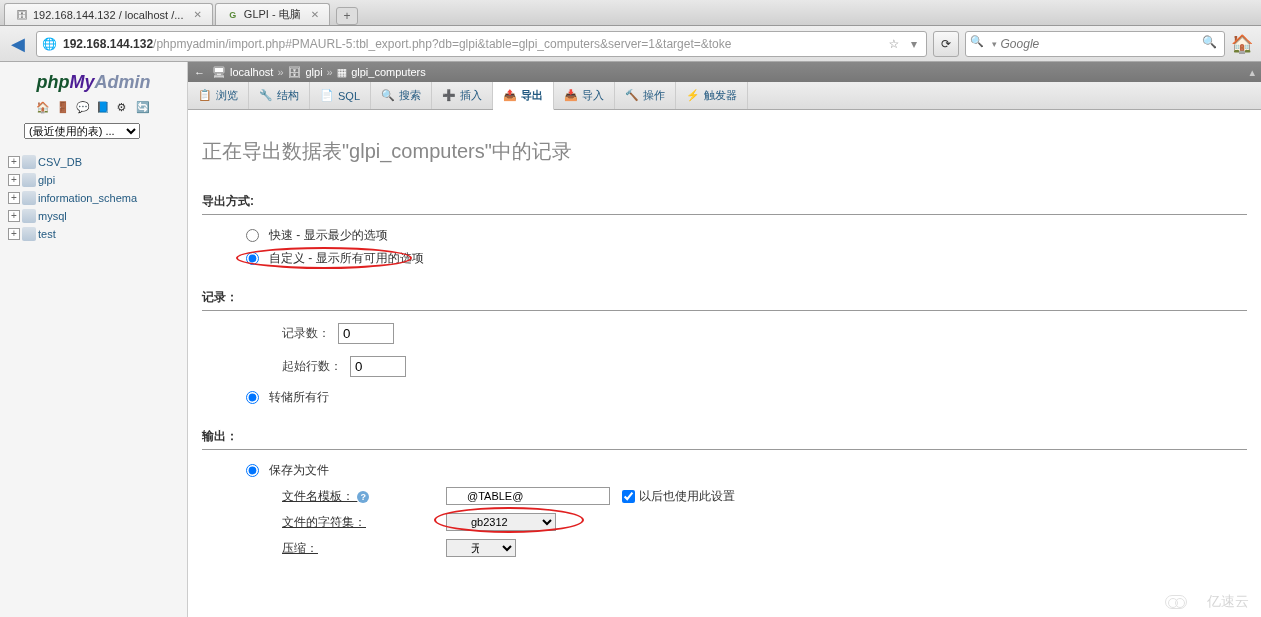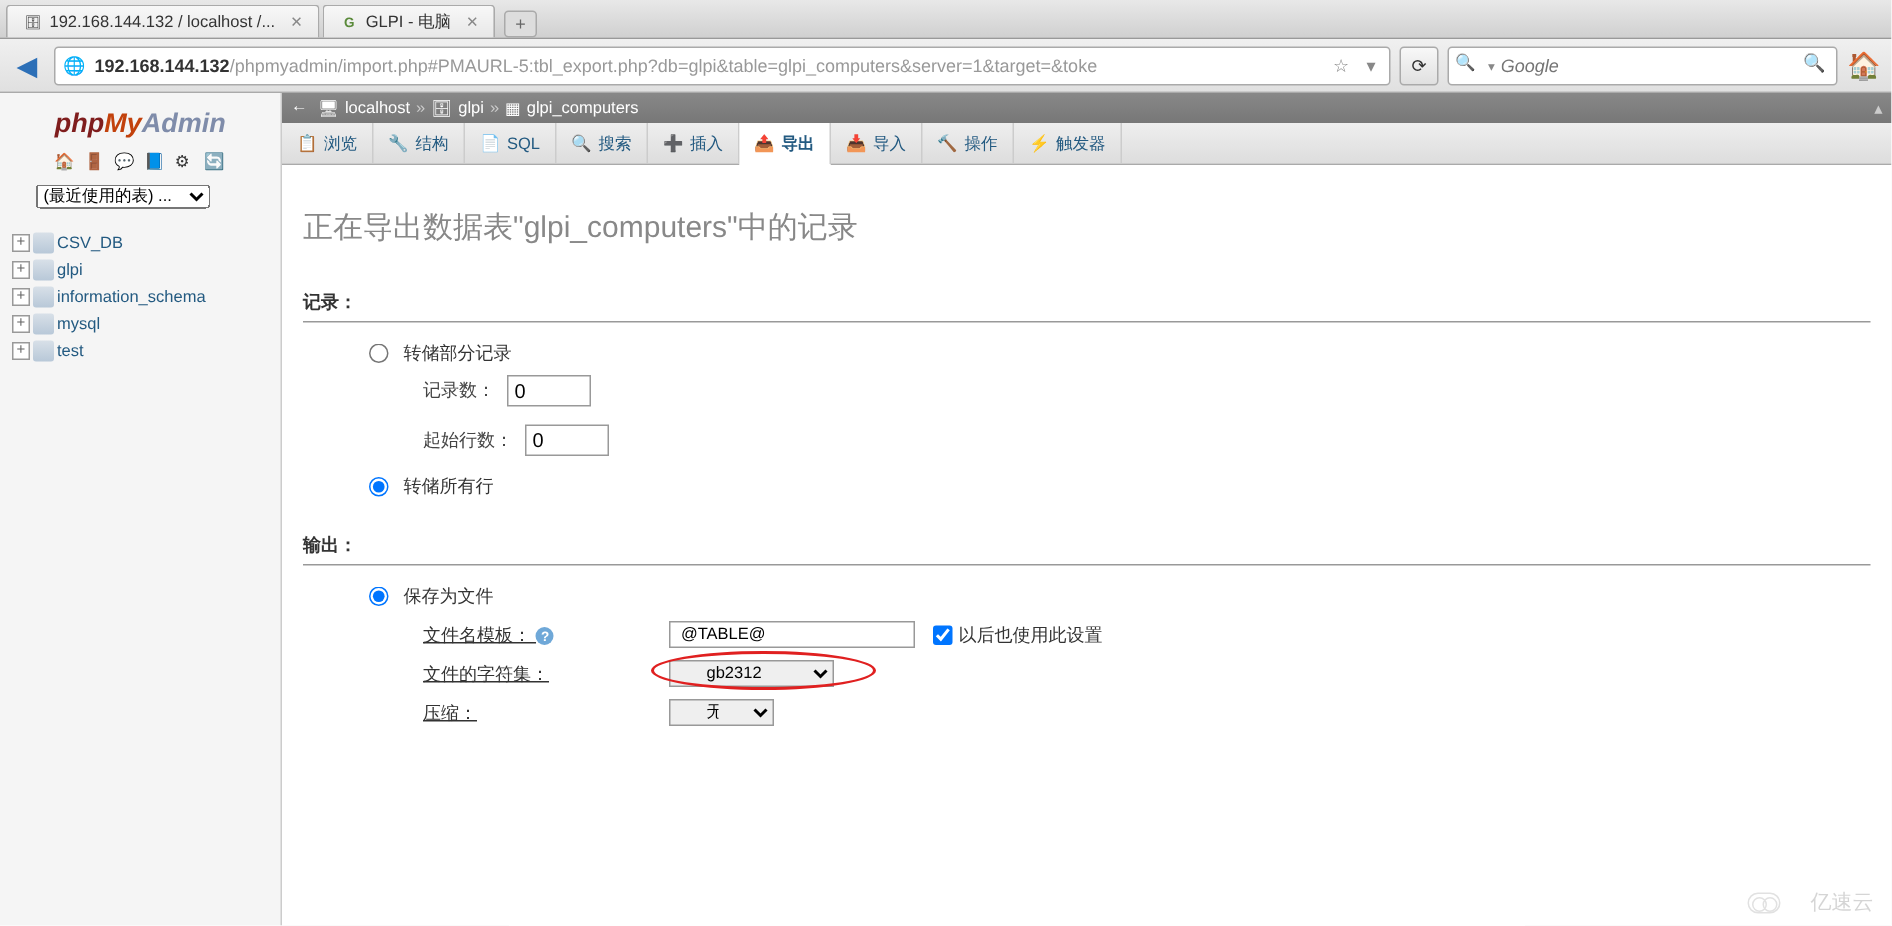--- a/index.html
+++ b/index.html
@@ -24,22 +24,22 @@
     .search-box { width: 260px; height: 26px; background: #fff; border: 1px solid #aaa; border-radius: 3px; display: flex; align-items: center; padding: 0 4px; gap: 4px; }
     .search-icon { width: 18px; height: 18px; }
     .search-input { flex: 1; border: none; outline: none; font-size: 12px; color: #888; font-style: italic; }
     .search-go { width: 18px; height: 18px; cursor: pointer; }
     .home-btn { width: 24px; height: 24px; color: #2c6fb7; display: flex; align-items: center; justify-content: center; cursor: pointer; font-size: 18px; }
     
     
     .app { display: flex; height: calc(617px - 62px); background: #fff; }
     .sidebar { width: 188px; background: #f5f5f5; border-right: 1px solid #ccc; padding: 4px; }
     .logo { text-align: center; padding: 6px 0 4px; }
-    .logo .php { color: #7f1d1d; font-size: 18px; font-weight: bold; font-style: italic; }
-    .logo .my { color: #c2410c; font-size: 18px; font-weight: bold; font-style: italic; }
+    .logo .php { color: #14532d; font-size: 18px; font-weight: bold; font-style: italic; }
+    .logo .my { color: #4c1d95; font-size: 18px; font-weight: bold; font-style: italic; }
     .logo .admin { color: #7f8caa; font-size: 18px; font-weight: bold; font-style: italic; }
     .logo-icons { display: flex; justify-content: center; gap: 6px; padding: 4px 0; }
     .logo-icons span { width: 14px; height: 14px; font-size: 11px; cursor: pointer; }
     .recent-select { width: 116px; margin: 4px 20px; font-size: 11px; }
     .db-list { margin-top: 10px; }
     .db-item { display: flex; align-items: center; padding: 2px 4px; gap: 2px; cursor: pointer; color: #235a81; font-size: 11px; }
     .db-plus { width: 12px; height: 12px; background: #fff; border: 1px solid #999; text-align: center; line-height: 10px; font-size: 10px; color: #666; }
     .db-icon { width: 14px; height: 14px; background: linear-gradient(#d8e0e8,#b8c8d8); border-radius: 2px; }
     
     .main { flex: 1; display: flex; flex-direction: column; }
@@ -62,21 +62,21 @@
     .radio-row.red-circle { position: relative; }
     .red-ellipse { position: absolute; border: 2px solid #e02020; border-radius: 50%; pointer-events: none; }
     .red-ellipse.e1 { left: -10px; top: -3px; width: 176px; height: 22px; }
     .red-ellipse.e2 { left: -12px; top: -6px; width: 150px; height: 26px; }
     .sub-row { margin-left: 80px; display: flex; align-items: center; gap: 8px; margin-bottom: 12px; font-size: 12px; color: #444; }
     .sub-row input[type=text] { width: 56px; padding: 2px 4px; border: 1px solid #999; }
     .section { margin-bottom: 22px; }
     .help-icon { width: 12px; height: 12px; background: #6fa8d8; color: #fff; border-radius: 50%; display: inline-flex; align-items: center; justify-content: center; font-size: 9px; font-weight: bold; }
     .form-row { display: flex; align-items: center; margin: 8px 0 8px 80px; font-size: 12px; position: relative; }
     .form-label { width: 164px; text-decoration: underline; }
-    .form-input { width: 164px; padding: 2px 7px; border: 1px solid #999; font-size: 11px; }
+    .form-input { width: 164px; padding: 2px 20px; border: 1px solid #999; font-size: 11px; }
     .form-select { width: 110px; padding: 1px 20px; border: 1px solid #999; font-size: 11px; }
     .form-select.sm { width: 70px; }
     .checkbox-label { margin-left: 12px; display: flex; gap: 4px; }
     
     .watermark { position: absolute; bottom: 6px; right: 12px; opacity: 0.35; font-size: 14px; color: #888; display: flex; align-items: center; gap: 20px; }
     .watermark-icon { width: 22px; height: 14px; border: 1px solid #aaa; border-radius: 7px; position: relative; }
     .watermark-icon::before, .watermark-icon::after { content: ''; position: absolute; width: 8px; height: 8px; border: 1px solid #aaa; border-radius: 50%; top: 2px; }
     .watermark-icon::before { left: 2px; }
     .watermark-icon::after { left: 9px; }
   </style>
@@ -214,27 +214,35 @@
         </div>
       <div class="app-tab">
           <span class="app-tab-icon">⚡</span>
           <span>触发器</span>
         </div>
     </div>
 
     <div class="content">
       <h2 class="page-title">正在导出数据表"glpi_computers"中的记录</h2>
 
+      <div class="section">
+        <div class="fieldset-label">导出方式:</div>
+        <div class="radio-row">
+          <input type="radio" name="em" style="">
+          <label>快速 - 显示最少的选项</label>
+        </div>
+        <div class="radio-row red-circle">
+          <input type="radio" name="em" checked="" style="">
+          <label>自定义 - 显示所有可用的选项</label>
+          <span class="red-ellipse e1"></span>
+        </div>
+      </div>
 
       <div class="section">
         <div class="fieldset-label">记录：</div>
-        <div class="radio-row">
-          <input type="radio" name="rw" style="">
-          <label>转储部分记录</label>
-        </div>
         <div class="sub-row">
           <span>记录数：</span>
           <input type="text" value="0" style="">
         </div>
         <div class="sub-row">
           <span>起始行数：</span>
           <input type="text" value="0" style="">
         </div>
         <div class="radio-row">
           <input type="radio" name="rw" checked="" style="">

